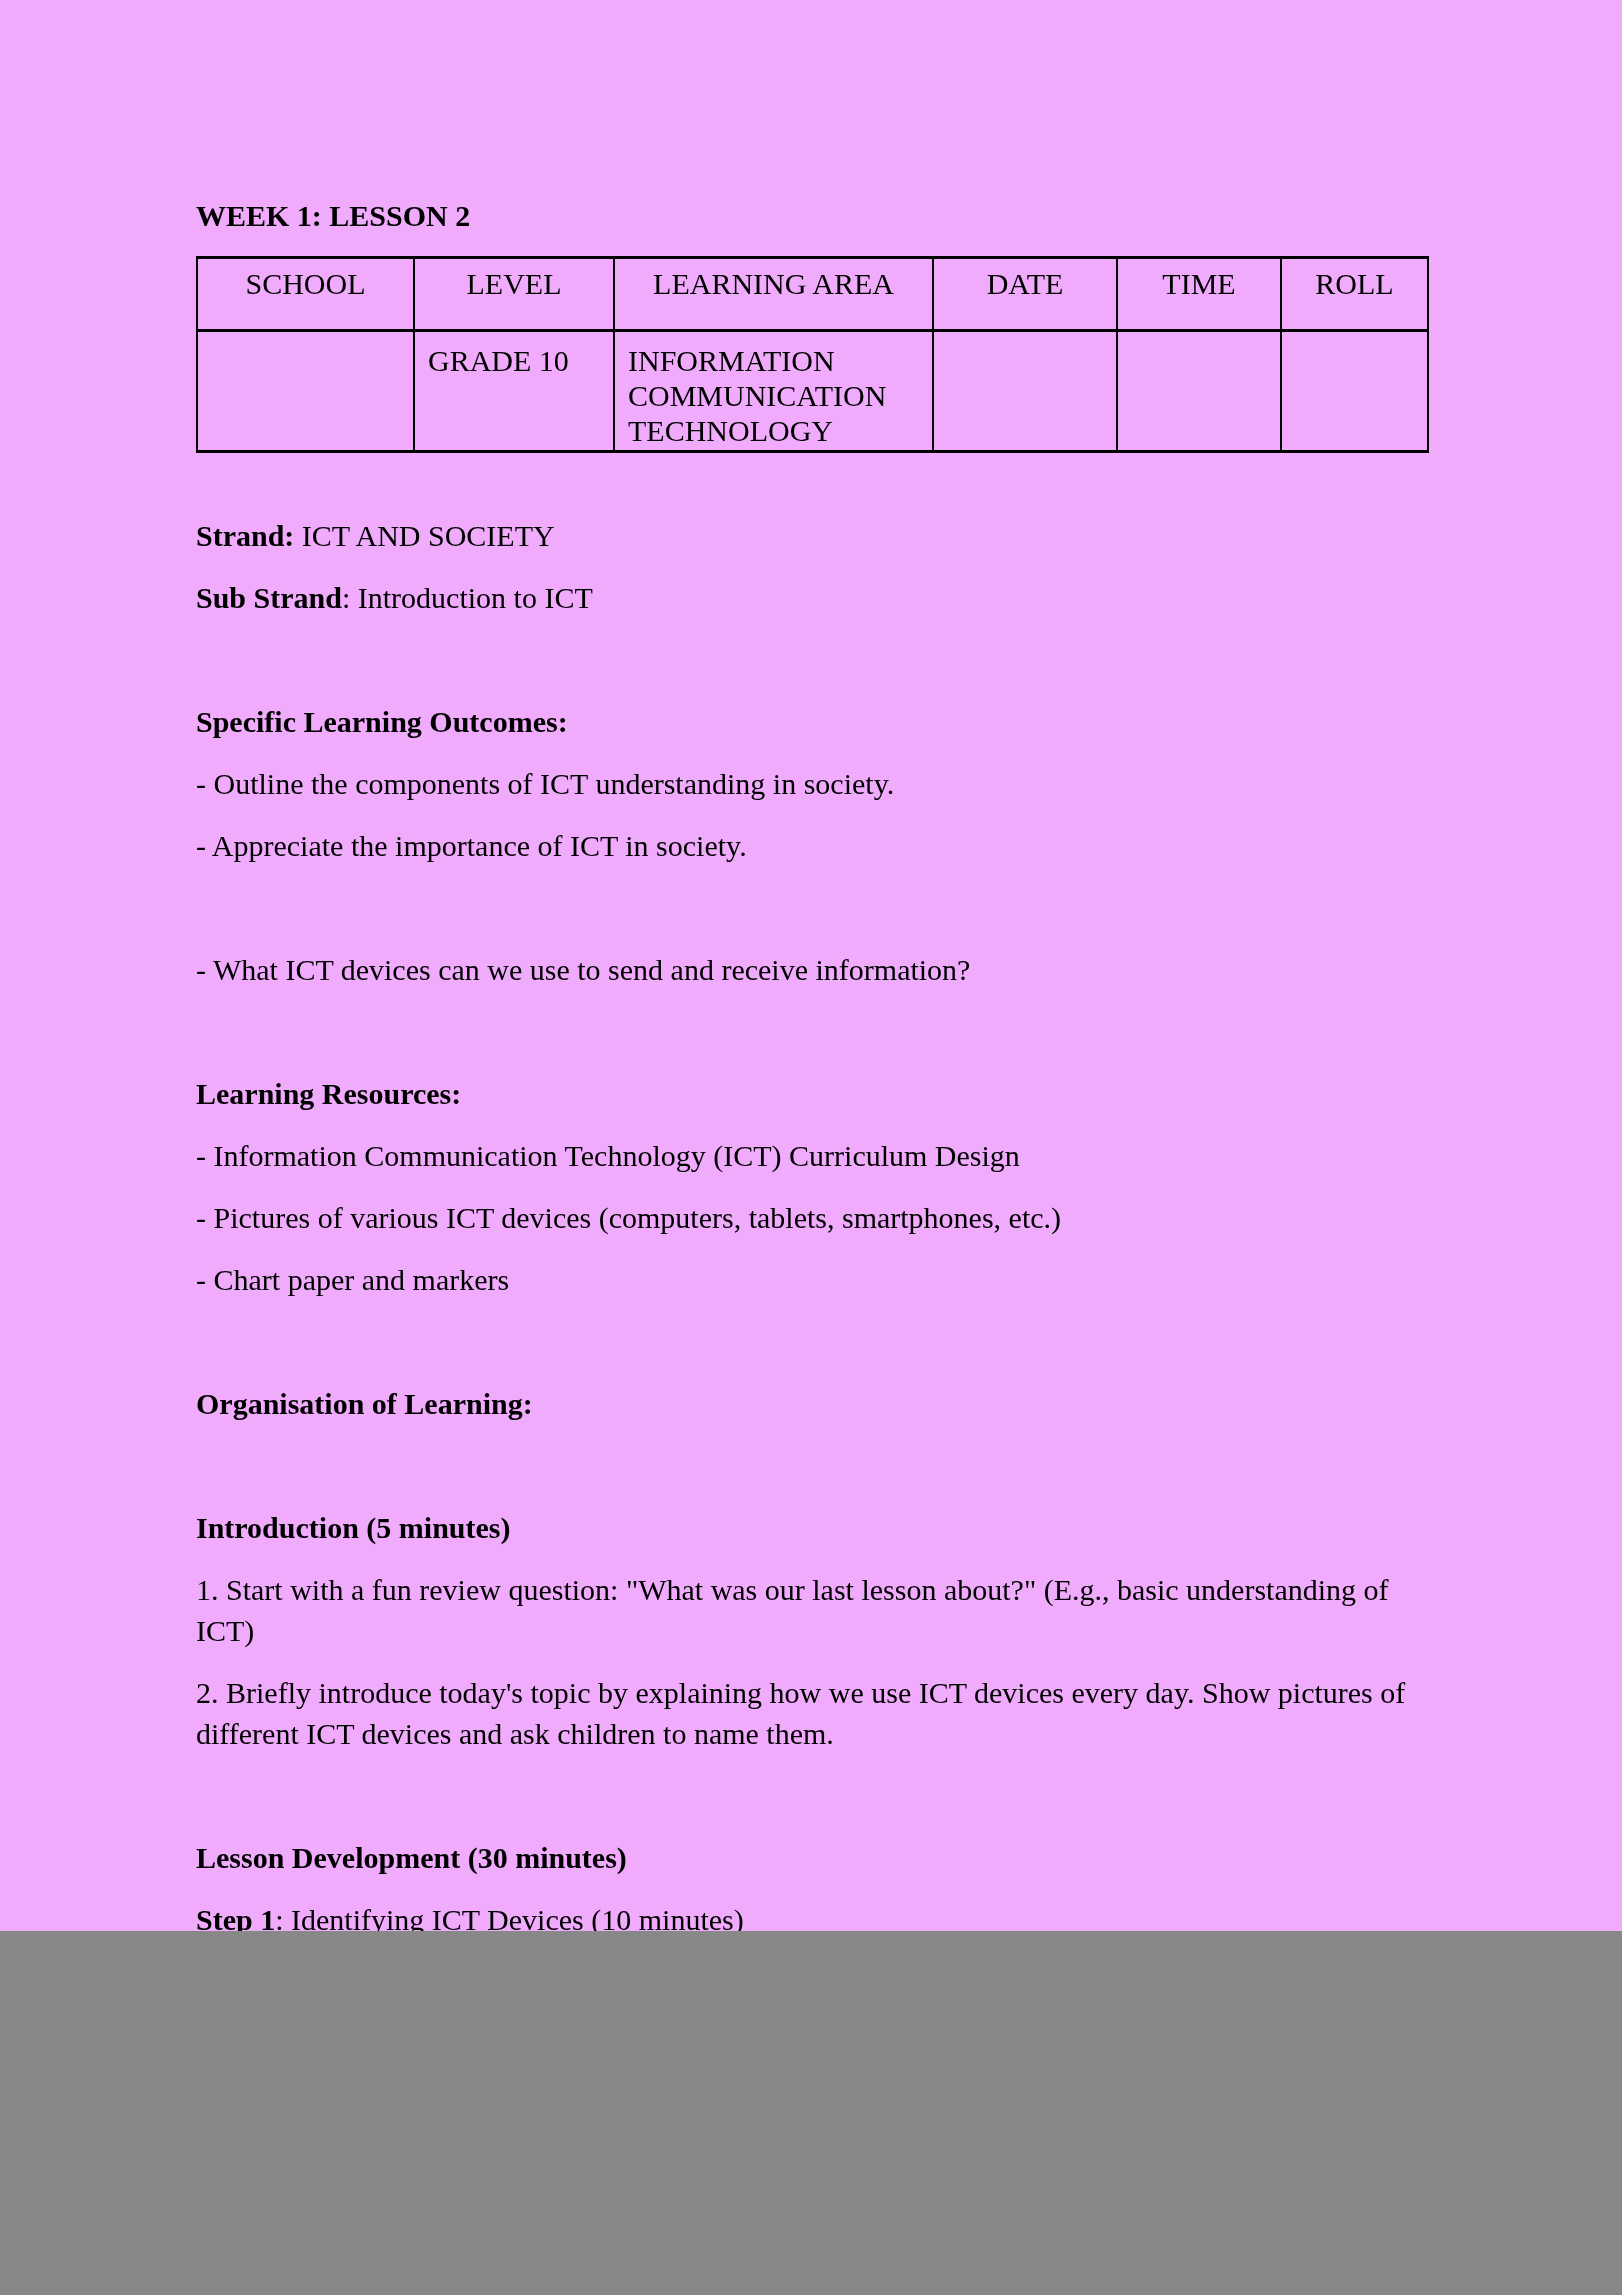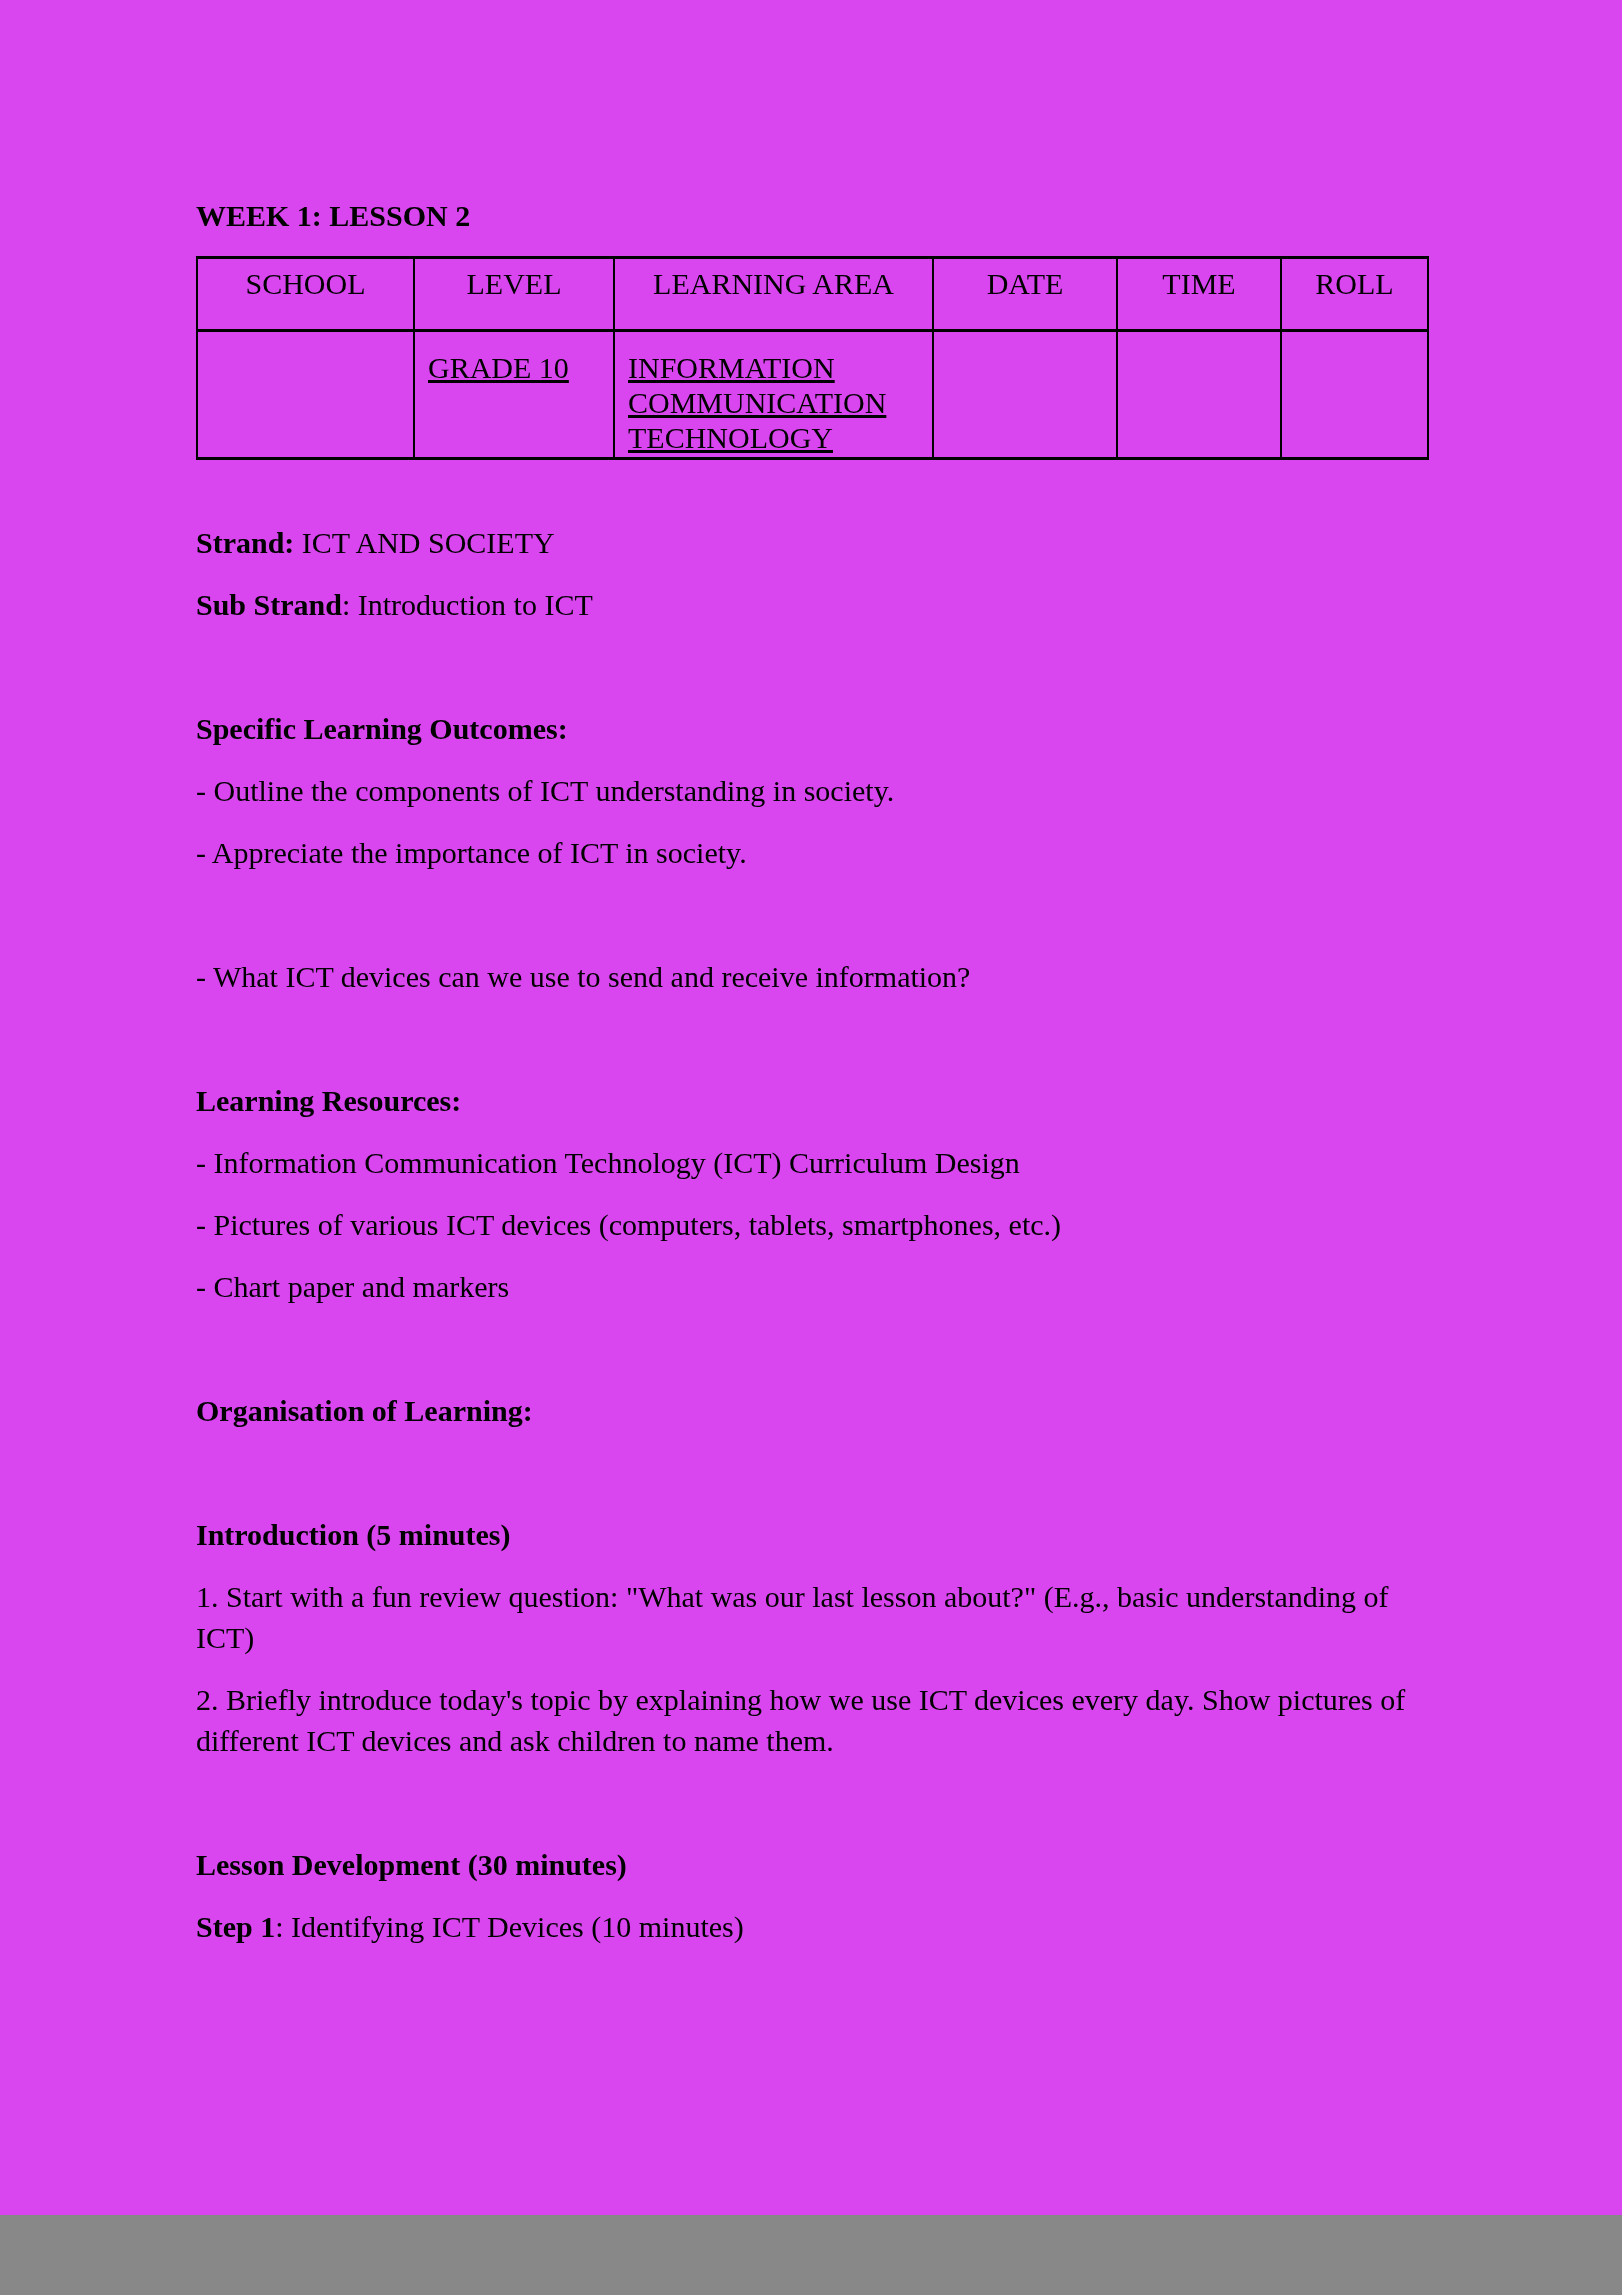--- a/index.html
+++ b/index.html
@@ -3,23 +3,23 @@
 <meta charset="utf-8">
 <style>
   html, body {
     margin: 0;
     padding: 0;
     background: #888;
   }
   .page {
     position: relative;
     width: 1623px;
-    height: 2215px;
+    height: 1931px;
     margin: 0 auto;
-    background: #d946ef;
+    background: #f0abfc;
     color: #000000;
     font-family: "Liberation Serif", "DejaVu Serif", serif;
     font-size: 30px;
     line-height: 41px;
     box-sizing: border-box;
     padding: 195px 196px 65px 196px;
     overflow: hidden;
   }
   .para {
     margin: 0 0 21px 0;
@@ -46,21 +46,21 @@
     border-right: 2px solid #000;
     border-top: 3.3px solid #000;
     border-bottom: 3.3px solid #000;
     vertical-align: top;
     padding: 7.9px 13px 2.6px 13px;
     box-sizing: border-box;
     overflow: hidden;
   }
   tr.head-row { height: 73px; text-align: center; }
   tr.body-row { height: 115px; }
-  tr.body-row td { padding-top: 18px; text-decoration: underline; }
+  tr.body-row td { padding-top: 11px; }
   .col-school { width: 217px; }
   .col-level { width: 200px; }
   .col-la { width: 319px; }
   .col-date { width: 184px; }
   .col-time { width: 164px; }
   .col-roll { width: 147px; }
 </style>
 </head>
 <body>
 

